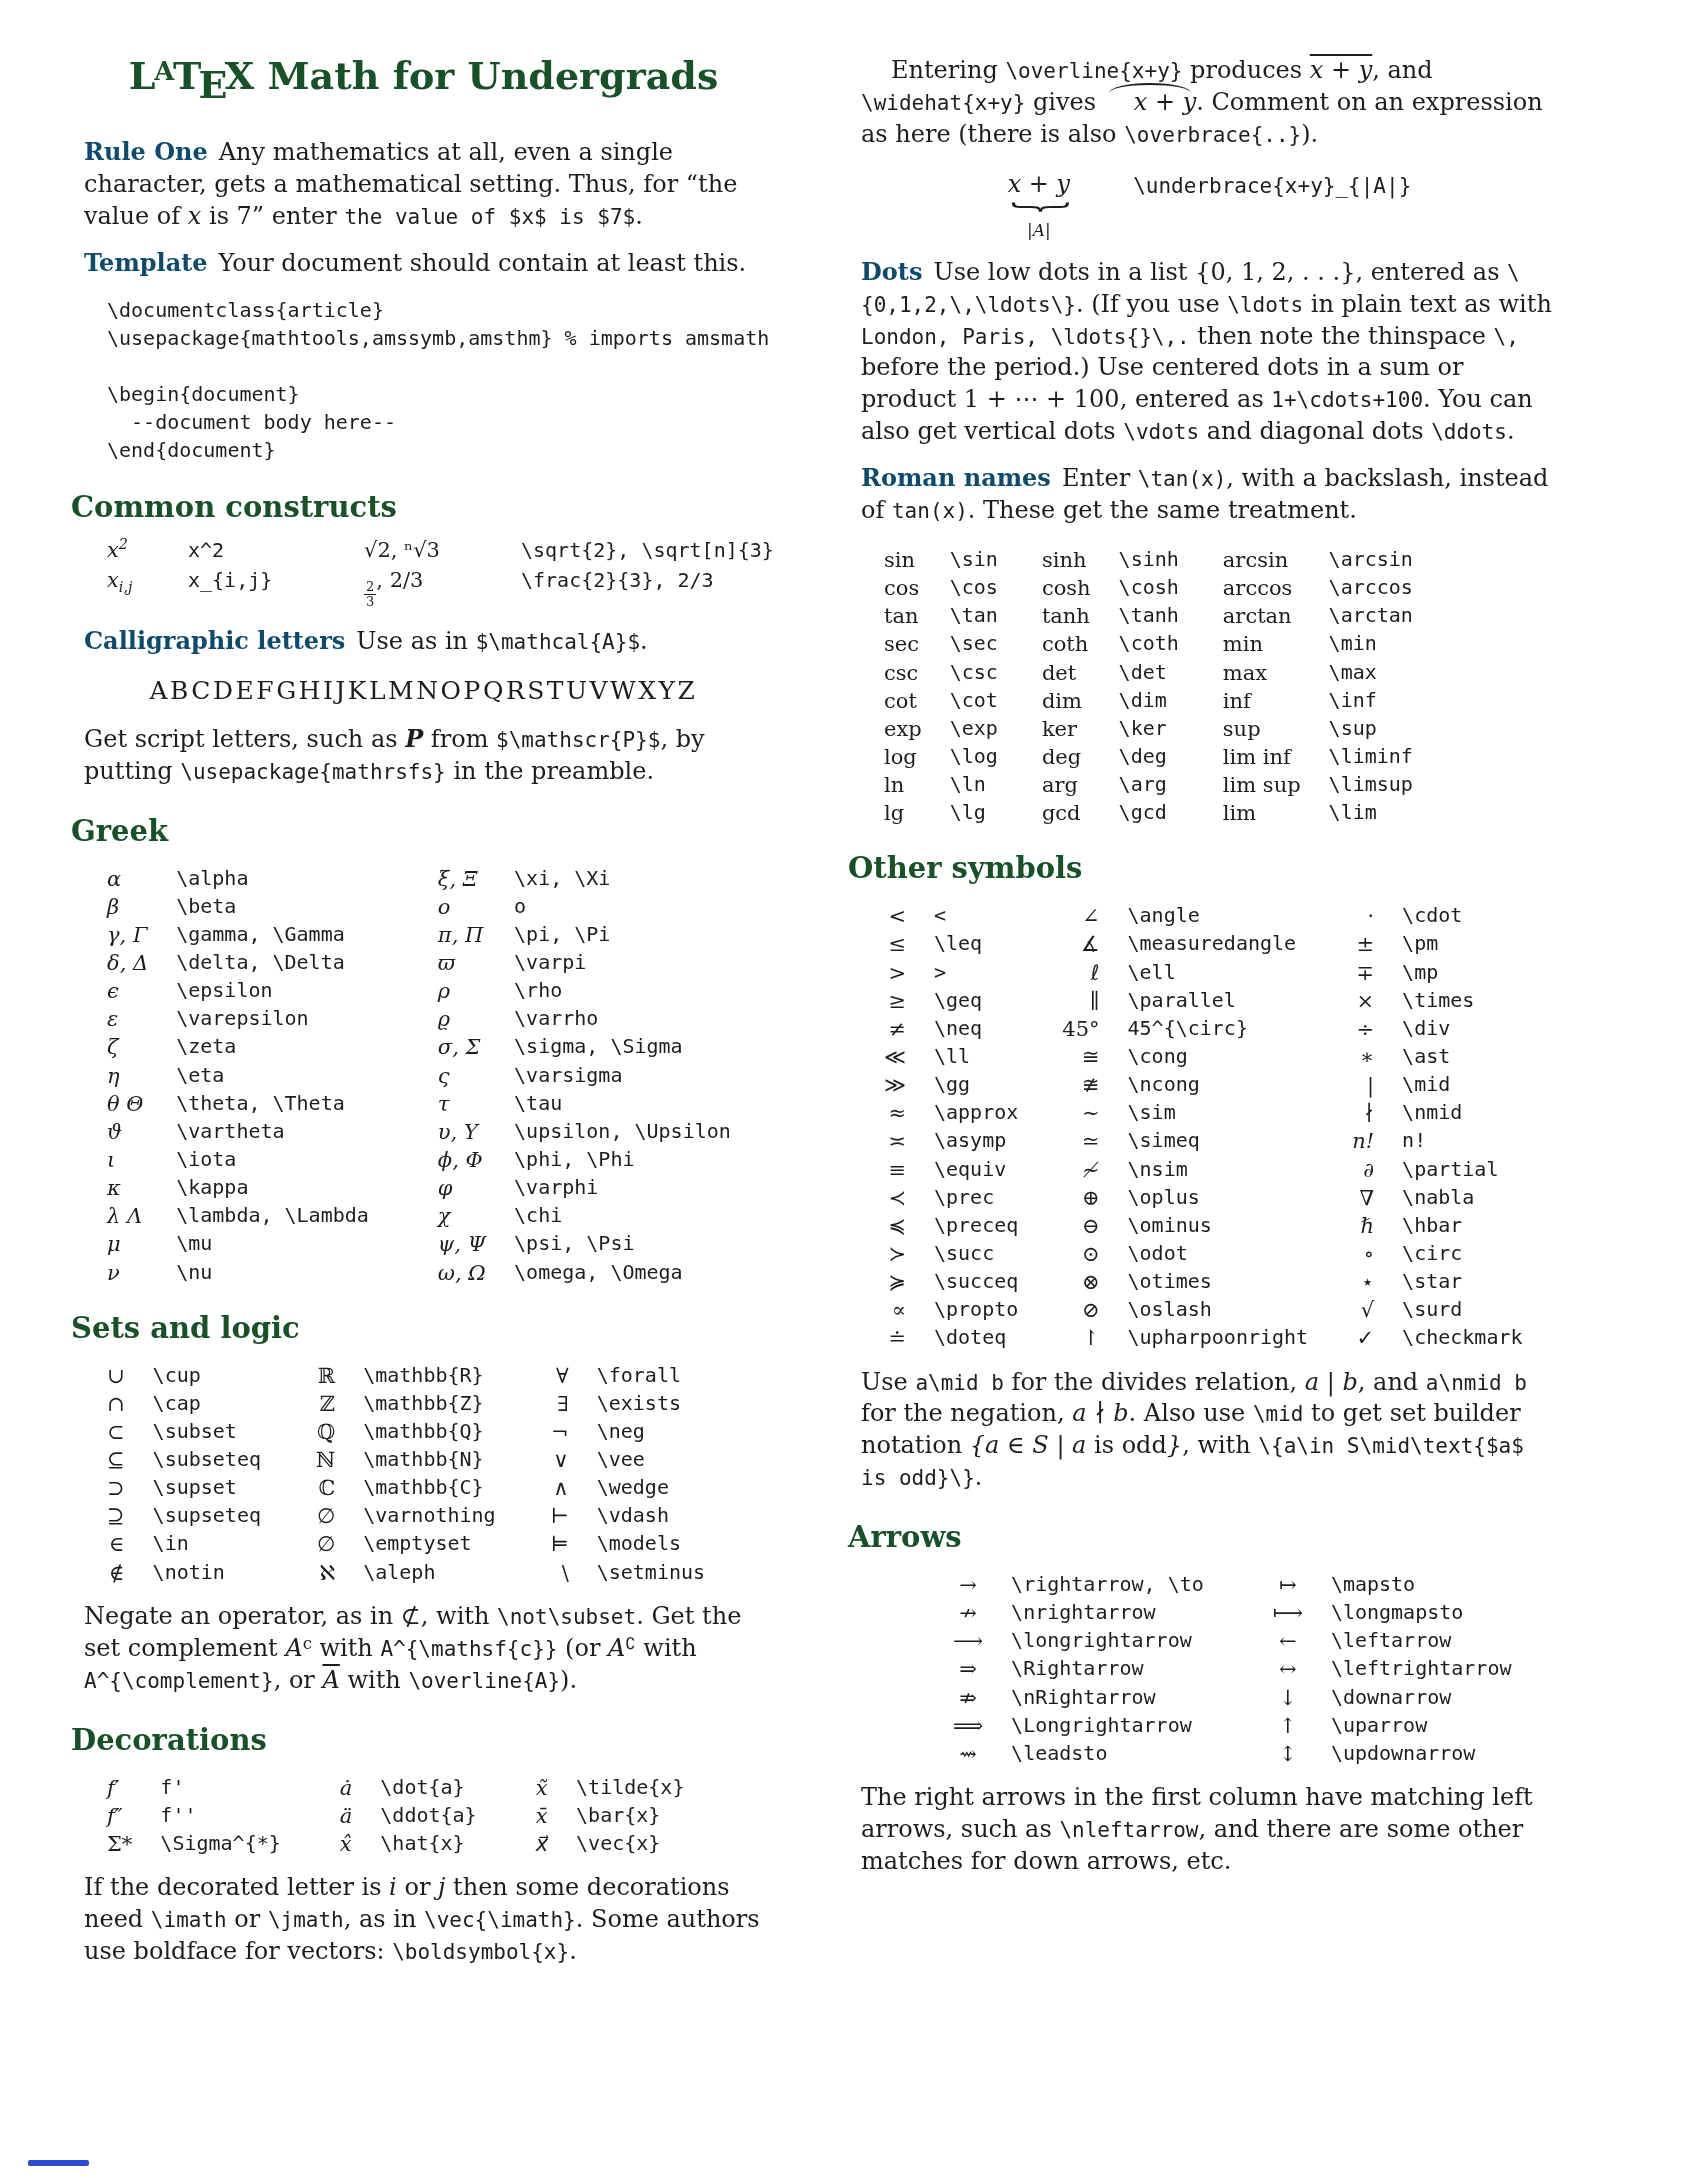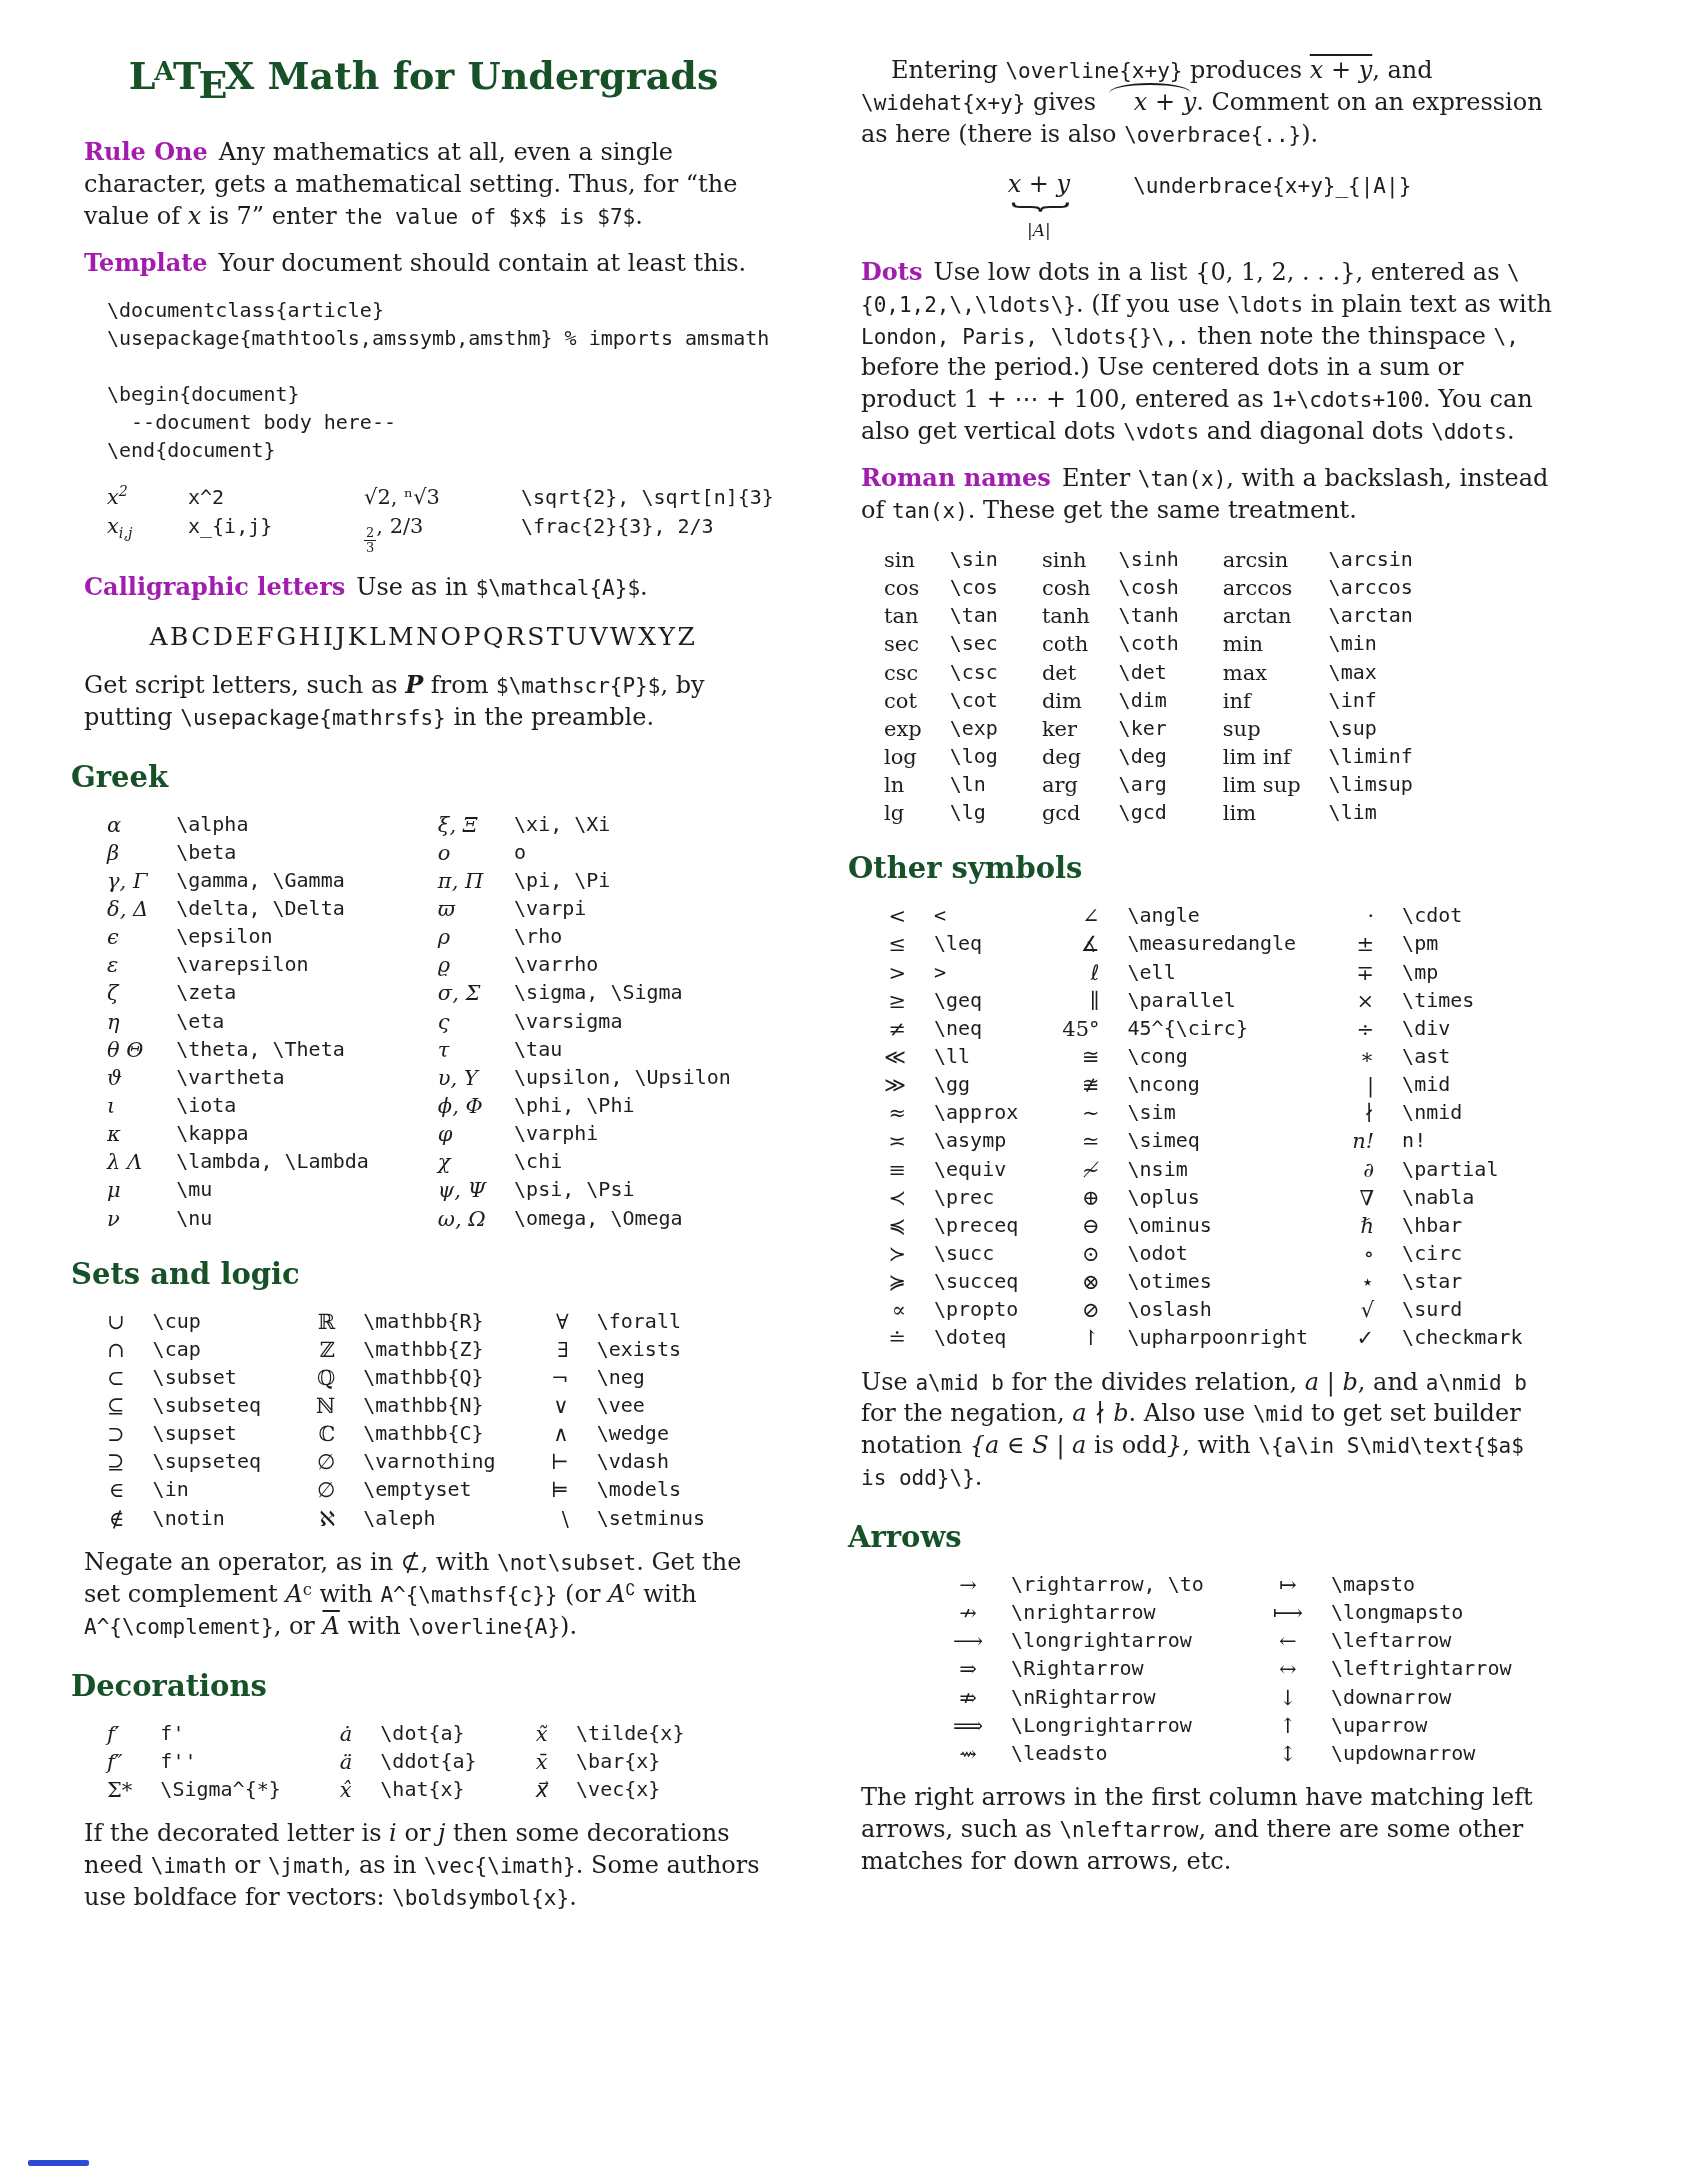--- a/index.html
+++ b/index.html
@@ -21,21 +21,21 @@
   .lE{vertical-align:-0.24em;margin:0 -0.07em;}
 
   h2{
     font-size:29px;color:#175128;font-weight:bold;margin:28px 0 12px 0;line-height:1.1;
   }
   .para{margin:14px 13px;}
   .indent{text-indent:30px;}
 
   
   .seg{white-space:pre-wrap;}
-  .seg.lbl{color:#a21caf;font-weight:bold;margin-right:11px;}
+  .seg.lbl{color:#0c4a6e;font-weight:bold;margin-right:11px;}
   .seg.c{font-family:"DejaVu Sans Mono","Liberation Mono",monospace;font-size:21px;}
   .seg.m{font-style:italic;}
   .seg.mr{font-style:normal;}
   .seg.scr{font-style:italic;font-weight:bold;}
   .seg.sup{vertical-align:0.45em;font-size:0.68em;}
   .seg.ov{font-style:italic;text-decoration:overline;}
   .seg.hat{font-style:italic;position:relative;display:inline-block;}
   .seg.hat::after{
     content:"";position:absolute;left:6%;right:6%;top:-4px;height:8px;
     border-top:2.5px solid #1d1d1d;border-radius:50% 50% 0 0 / 100% 100% 0 0;
@@ -107,20 +107,21 @@
 
     <div class="codeblock">
         <div class="cl">\documentclass{article}</div>
         <div class="cl">\usepackage{mathtools,amssymb,amsthm} % imports amsmath</div>
         <div class="cl"></div>
         <div class="cl">\begin{document}</div>
         <div class="cl">  --document body here--</div>
         <div class="cl">\end{document}</div>
       </div>
 
+    <h2>Common constructs</h2>
 
     <div class="cc-table">
       <div class="cc-row">
         <span class="sym it"><span>x</span><sup>2</sup></span>
         <span class="code">x^2</span>
         <span class="sym">√2, ⁿ√3</span>
         <span class="code">\sqrt{2}, \sqrt[n]{3}</span>
       </div>
       <div class="cc-row">
         <span class="sym it"><span>x</span><sub>i,j</sub></span>

